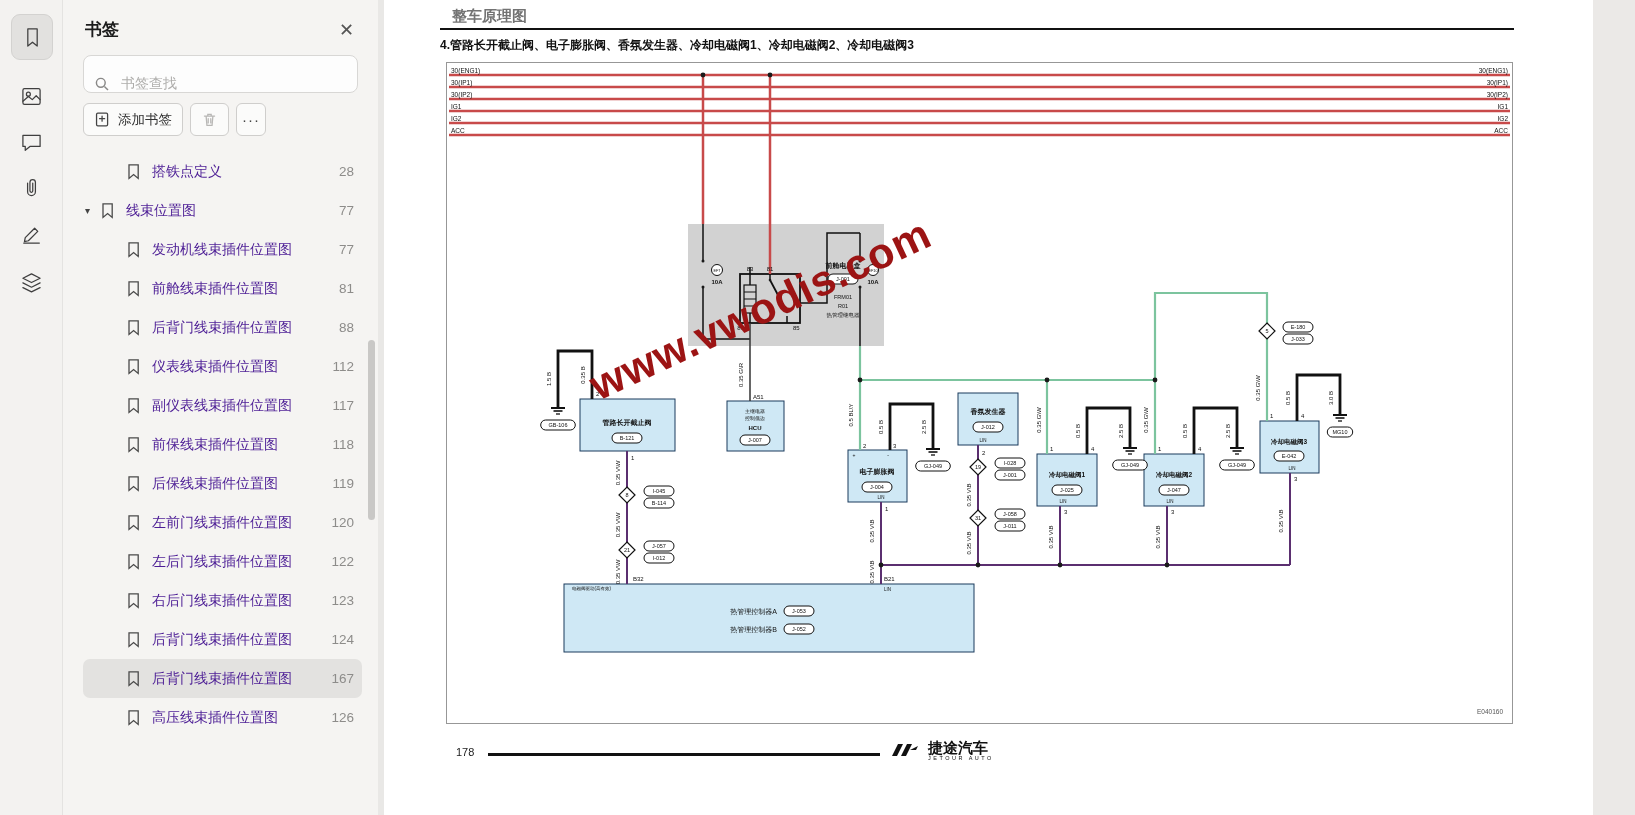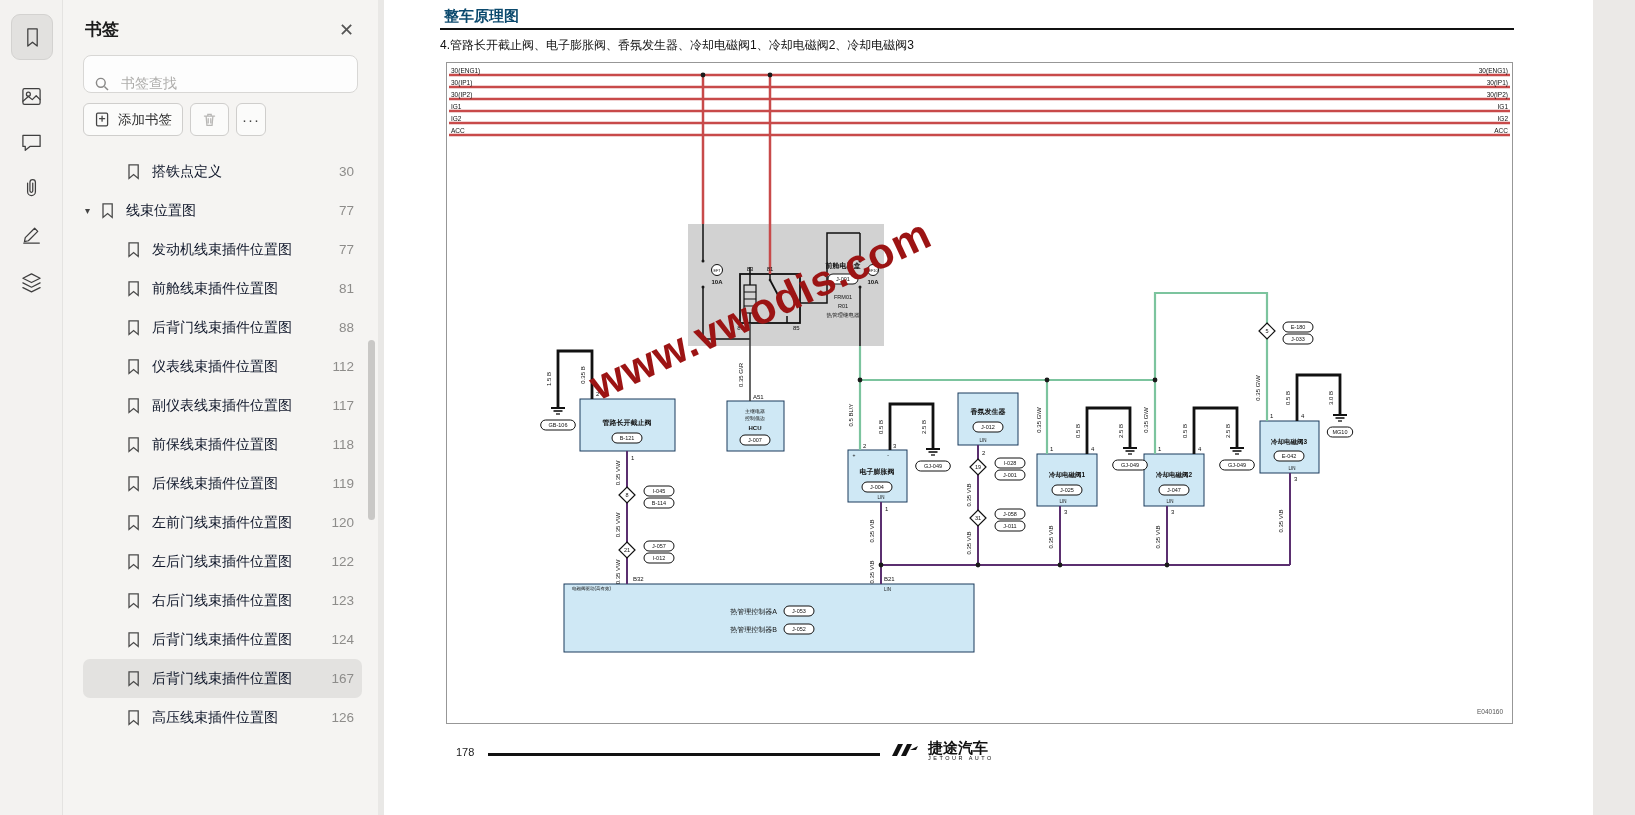--- a/index.html
+++ b/index.html
@@ -25,29 +25,29 @@
   .t-btn.dis svg{stroke:#b8b7b5;}
   .t-btn.more{font-size:15px;letter-spacing:1px;color:#444;width:30px;}
   #bm-list{position:absolute;top:152px;left:0;right:0;bottom:0;overflow:hidden;}
   .bm-row{height:39px;display:flex;align-items:center;margin:0 16px 0 20px;border-radius:7px;position:relative;}
   .bm-row.sel{background:#e3e2e0;}
   .bm-row .tri{width:14px;font-size:10px;color:#444;flex:none;visibility:hidden;}
   .bm-row.exp .tri{visibility:visible;}
   .bm-row.lvl1{padding-left:28px;}
   .bm-row.lvl0{padding-left:2px;}
   .bm-ic{width:17px;height:17px;flex:none;margin-right:10px;}
-  .bm-label{font-size:14px;color:#0f172a;white-space:nowrap;overflow:hidden;}
+  .bm-label{font-size:14px;color:#4c1d95;white-space:nowrap;overflow:hidden;}
   .bm-page{margin-left:auto;font-size:13.5px;color:#8d8c8a;padding-right:8px;}
   #p-scroll{position:absolute;right:3px;top:340px;width:7px;height:180px;background:#c9c8c6;border-radius:4px;}
   
   #main{position:relative;flex:1;background:#fff;height:100%;}
   #gutter{position:absolute;right:0;top:0;width:42px;height:100%;background:#ebe9e7;}
-  .doc-title{position:absolute;left:60px;top:7px;font-size:15px;font-weight:700;color:#0c4a6e;}
+  .doc-title{position:absolute;left:68px;top:7px;font-size:15px;font-weight:700;color:#737373;}
   .doc-rule{position:absolute;left:56px;top:28px;width:1074px;border-bottom:2px solid #111;}
-  .doc-sub{position:absolute;left:56px;top:37px;font-size:12px;font-weight:400;color:#111;}
+  .doc-sub{position:absolute;left:56px;top:37px;font-size:12px;font-weight:700;color:#111;}
   #frame{position:absolute;left:62px;top:62px;width:1065px;height:660px;border:1px solid #979797;}
   #dsvg{position:absolute;left:0;top:0;}
   #watermark{position:absolute;left:128px;top:222px;font-size:43px;font-weight:700;color:#9c1414;transform:rotate(-25deg);white-space:nowrap;letter-spacing:1px;z-index:5;}
   .pg-num{position:absolute;left:72px;top:746px;font-size:11px;color:#222;}
   .foot-line{position:absolute;left:104px;top:753px;width:392px;border-bottom:3px solid #111;}
   #logo{position:absolute;left:506px;top:740px;display:flex;align-items:center;}
   #logo .mark{margin-right:8px;}
   #logo .cn{font-size:15px;font-weight:700;color:#111;line-height:15px;}
   #logo .en{font-size:5.5px;letter-spacing:2.5px;color:#111;text-align:center;}
 </style>
@@ -121,21 +121,21 @@
       </button>
       <button class="t-btn more">···</button>
     </div>
     <div id="bm-list">
         <div class="bm-row lvl1">
     <span class="tri">▾</span>
     <svg class="bm-ic" viewBox="0 0 17 17">
       <path d="M4 1.8h9.2V15.4l-4.6-3.9-4.6 3.9z" fill="none" stroke="#4a4a4a" stroke-width="1.3"></path>
     </svg>
     <span class="bm-label">搭铁点定义</span>
-    <span class="bm-page">30</span>
+    <span class="bm-page">28</span>
   </div>
         <div class="bm-row lvl0 exp">
     <span class="tri">▾</span>
     <svg class="bm-ic" viewBox="0 0 17 17">
       <path d="M4 1.8h9.2V15.4l-4.6-3.9-4.6 3.9z" fill="none" stroke="#4a4a4a" stroke-width="1.3"></path>
     </svg>
     <span class="bm-label">线束位置图</span>
     <span class="bm-page">77</span>
   </div>
         <div class="bm-row lvl1">

